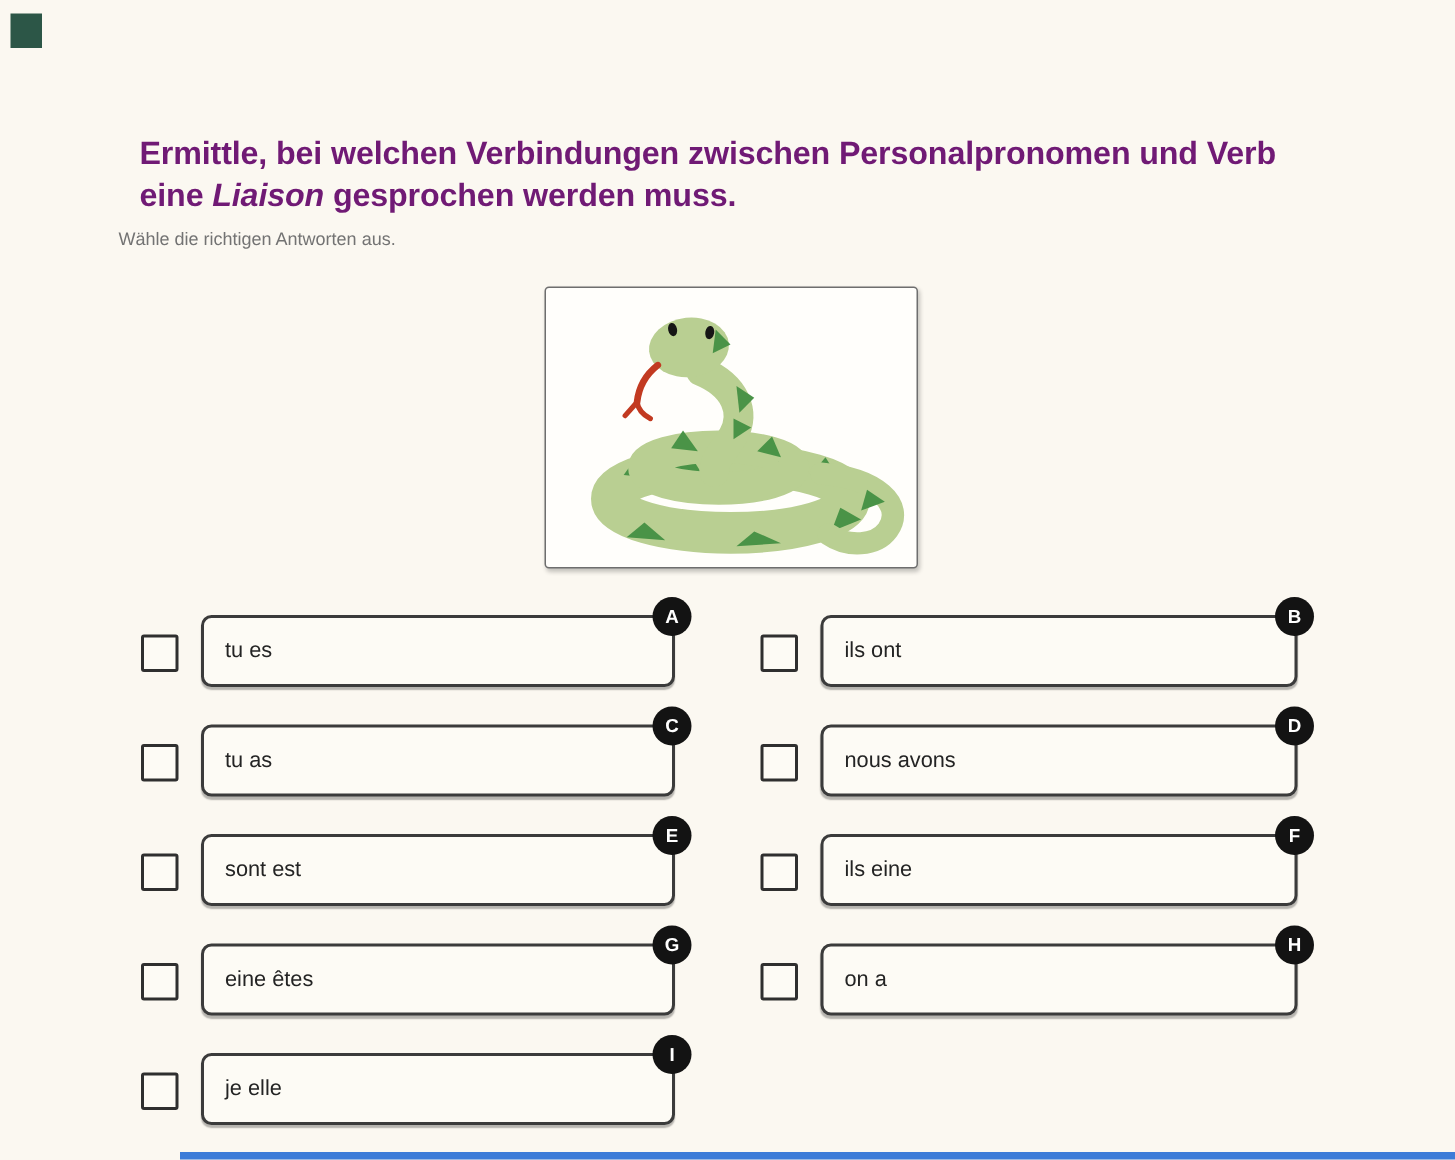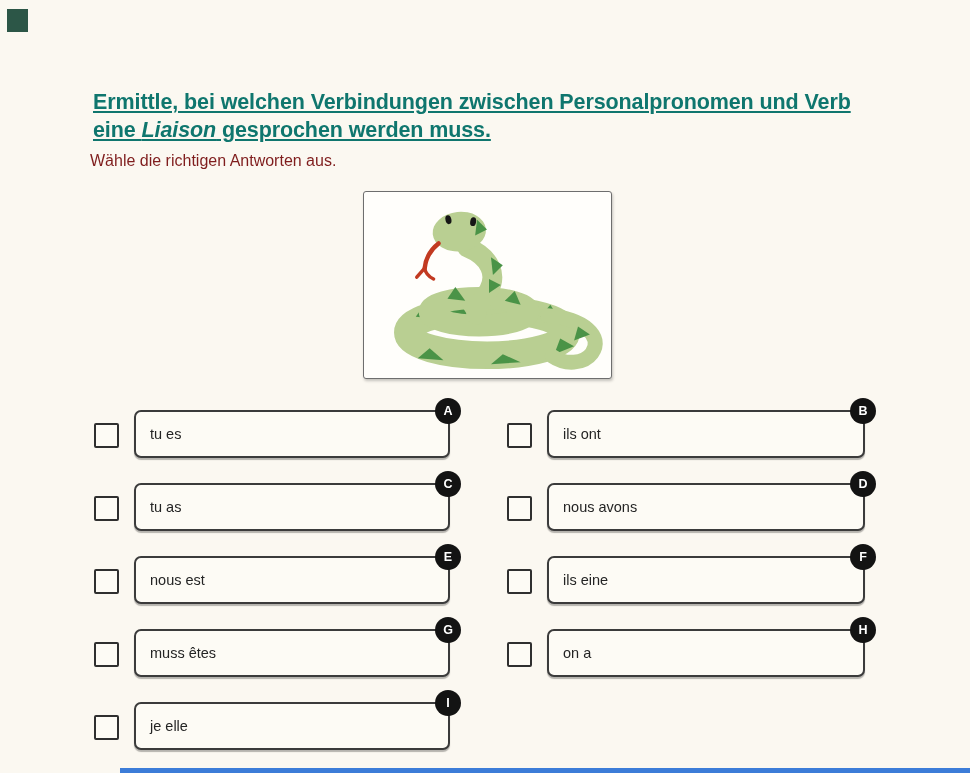--- a/index.html
+++ b/index.html
@@ -4,25 +4,25 @@
 <style>
   html,body{margin:0;padding:0;}
   body{
     width:970px;height:773px;position:relative;overflow:hidden;
     background:#fbf8f1;
     font-family:"Liberation Sans", sans-serif;
   }
   .corner-square{position:absolute;left:7px;top:9px;width:21px;height:23px;background:#2c5647;}
   .title{
     position:absolute;left:93px;top:88px;width:782px;
-    font-size:21.5px;line-height:28px;font-weight:700;color:#0f766e;letter-spacing:-0.1px;text-decoration:underline;
+    font-size:21.5px;line-height:28px;font-weight:700;color:#701a75;letter-spacing:-0.1px;
   }
   .title em{font-style:italic;}
   .subtitle{
-    position:absolute;left:90px;top:152px;font-size:16px;color:#7f1d1d;
+    position:absolute;left:79px;top:152px;font-size:12px;color:#737373;
   }
   .image-card{
     position:absolute;left:363px;top:191px;width:249px;height:188px;
     background:#fffefb;border:1.5px solid #6e6e6e;border-radius:3px;
     box-shadow:1px 2px 3px rgba(0,0,0,0.22);
     box-sizing:border-box;
   }
   .image-card svg{display:block;width:100%;height:100%;}
   .checkbox{
     position:absolute;width:25px;height:25px;box-sizing:border-box;
@@ -97,27 +97,27 @@
 </div>
 
 <div class="checkbox" style="left:94px;top:496px;"></div>
 <div class="answer-box" style="left:134px;top:483px;width:316px;">
   <span>tu as</span>
   <span class="badge">C</span>
 </div>
 
 <div class="checkbox" style="left:94px;top:569px;"></div>
 <div class="answer-box" style="left:134px;top:556px;width:316px;">
-  <span>nous est</span>
+  <span>sont est</span>
   <span class="badge">E</span>
 </div>
 
 <div class="checkbox" style="left:94px;top:642px;"></div>
 <div class="answer-box" style="left:134px;top:629px;width:316px;">
-  <span>muss êtes</span>
+  <span>eine êtes</span>
   <span class="badge">G</span>
 </div>
 
 <div class="checkbox" style="left:94px;top:715px;"></div>
 <div class="answer-box" style="left:134px;top:702px;width:316px;">
   <span>je elle</span>
   <span class="badge">I</span>
 </div>
 
 <div class="checkbox" style="left:507px;top:423px;"></div>

